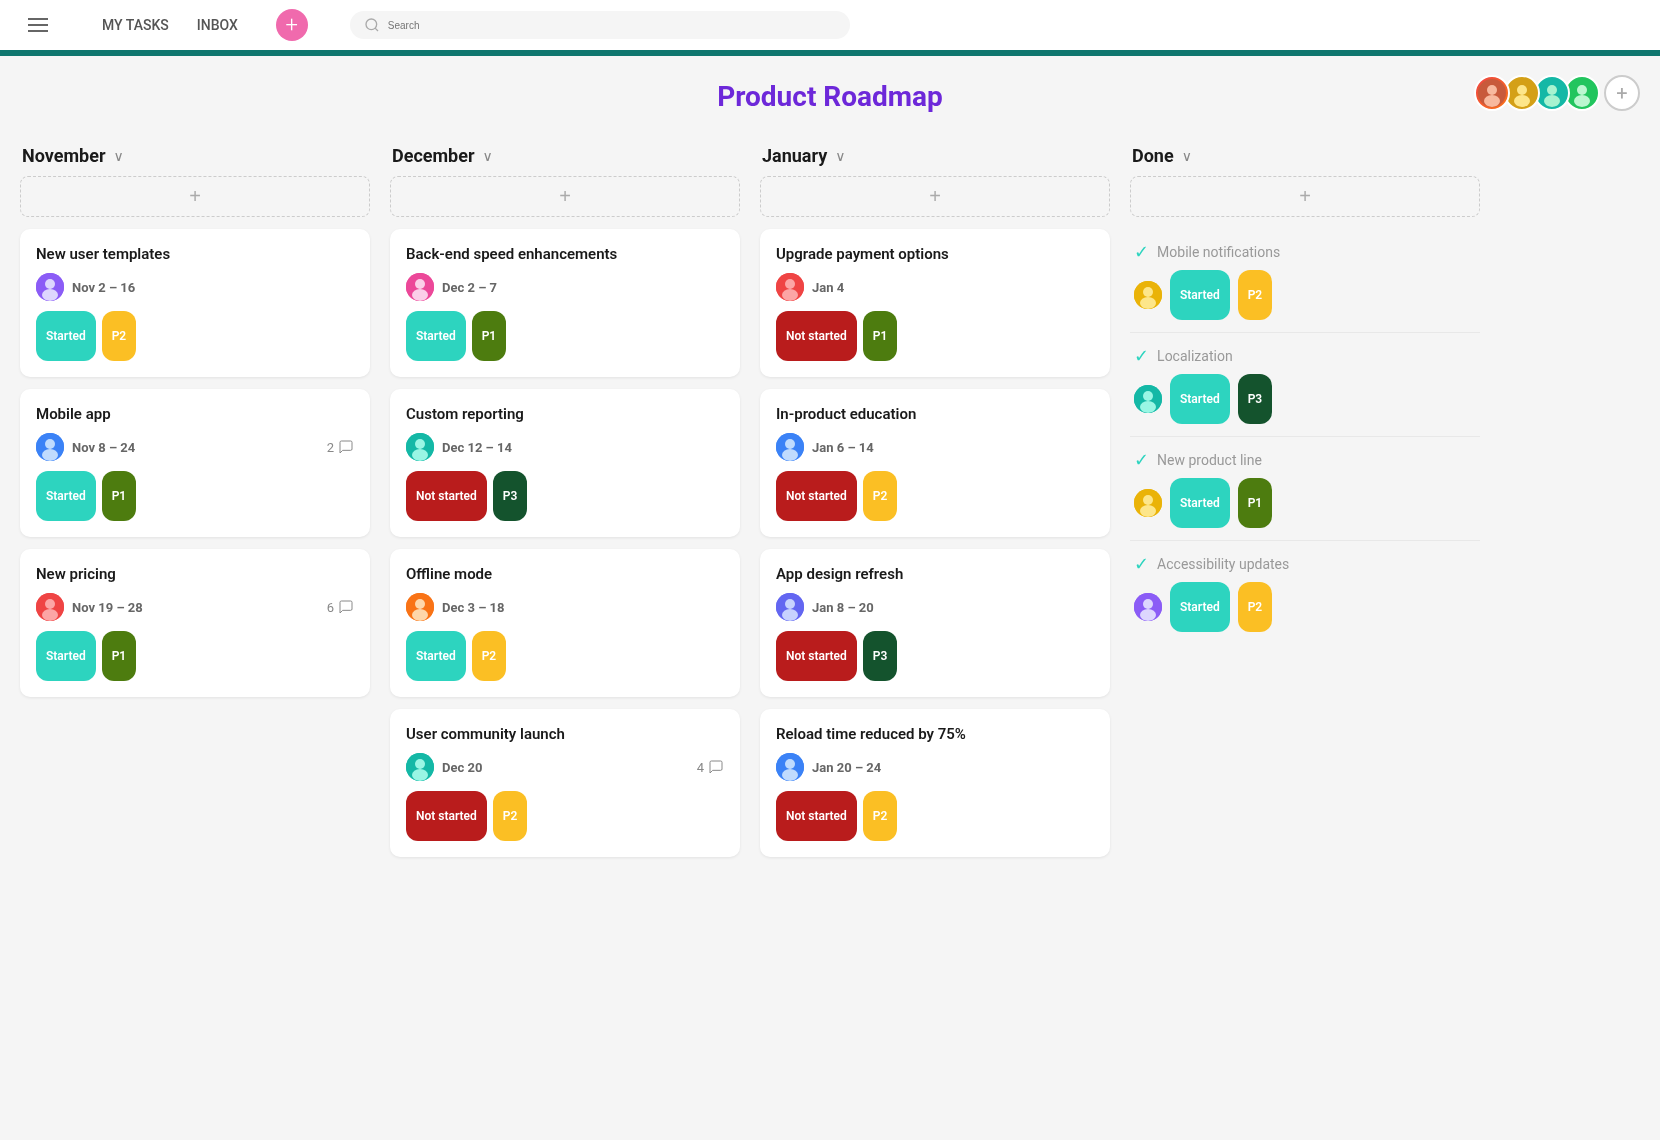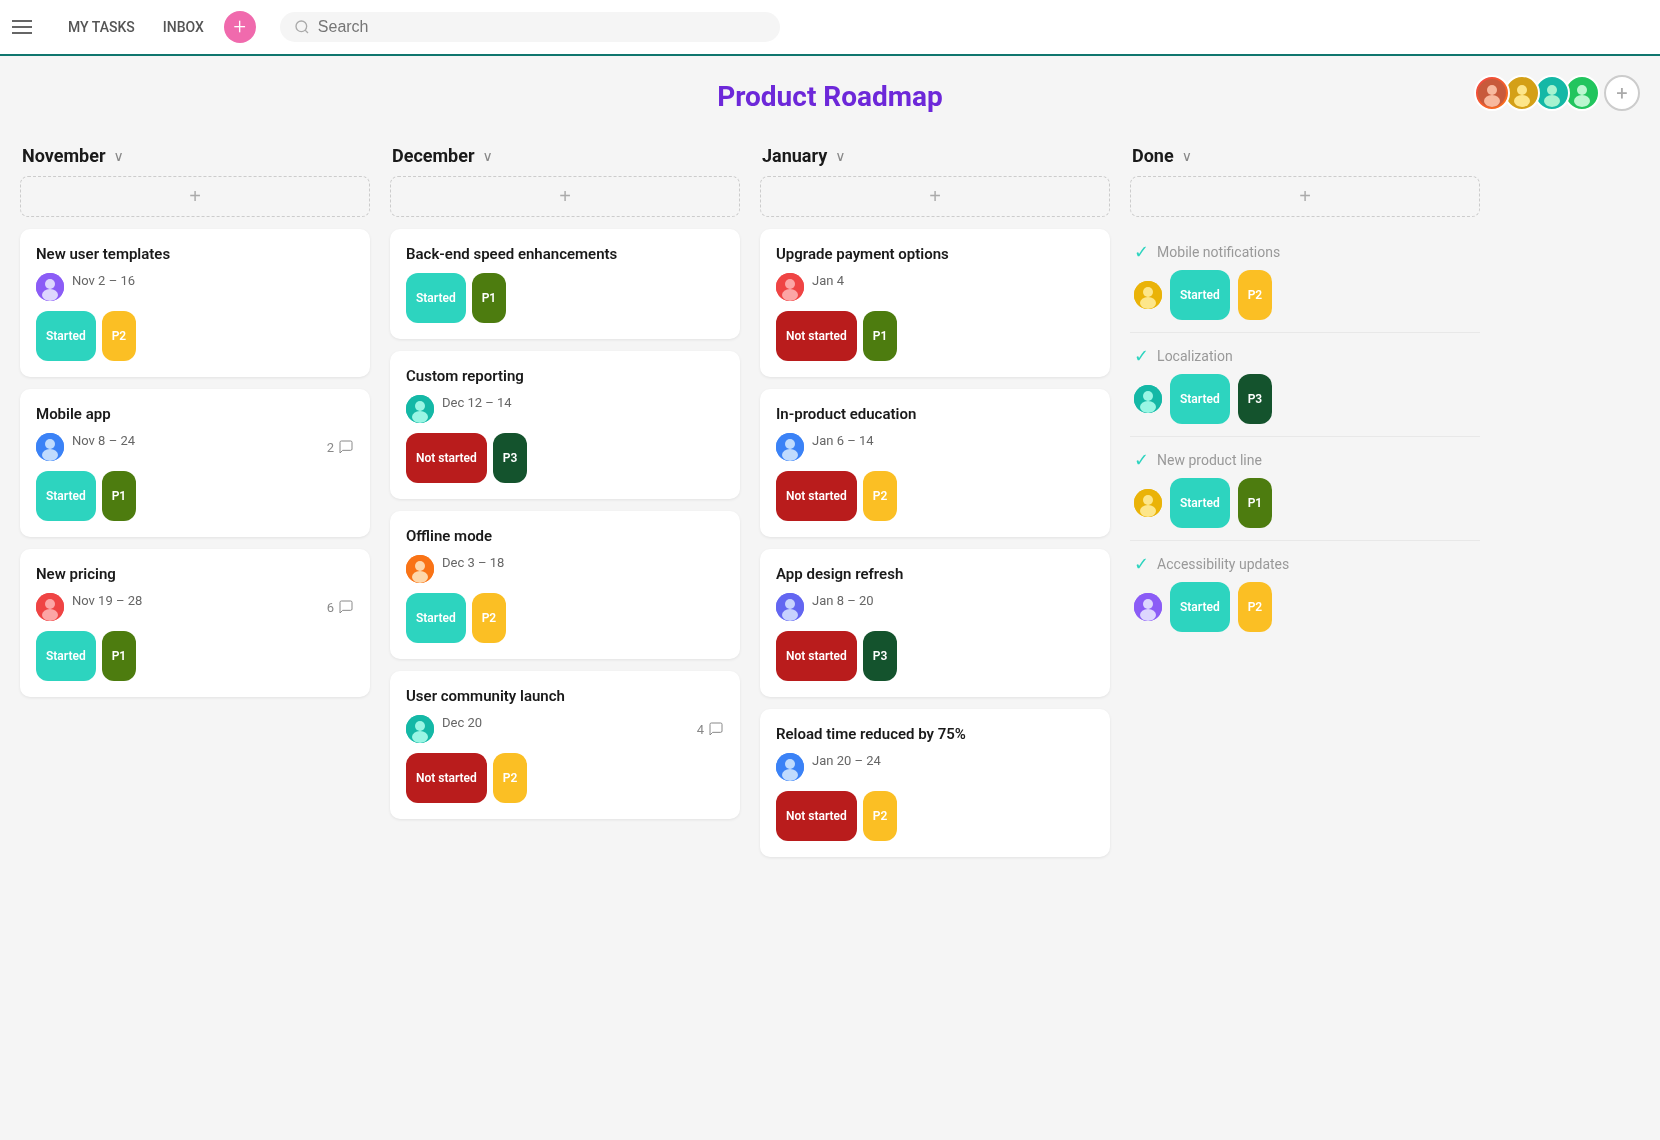--- a/index.html
+++ b/index.html
@@ -1,38 +1,38 @@
 <!DOCTYPE html>
 <html><head>
   <meta charset="utf-8">
   <style>
     * { box-sizing: border-box; margin: 0; padding: 0; }
     body { font-family: -apple-system, BlinkMacSystemFont, 'Segoe UI', Roboto, sans-serif; background: #f5f5f5; color: #1a1a1a; }
 
     
     .top-nav {
-      display: flex; align-items: center; background: #fff; border-bottom: 2px solid #0f766e;
-      padding: 0 4px; height: 56px; position: relative;
+      display: flex; align-items: center; background: #fff; border-bottom: 6px solid #0f766e;
+      padding: 0 20px; height: 56px; position: relative; gap: 18px;
     }
     .nav-hamburger { display: flex; flex-direction: column; gap: 4px; cursor: pointer; padding: 8px; margin-right: 16px; }
     .nav-hamburger span { width: 20px; height: 2px; background: #666; display: block; }
     .nav-links { display: flex; gap: 4px; }
     .nav-link { padding: 6px 12px; font-size: 14px; font-weight: 500; color: #555; cursor: pointer; border-radius: 4px; }
     .nav-plus-btn {
       width: 32px; height: 32px; border-radius: 50%; background: #f06aad;
       color: #fff; font-size: 22px; display: flex; align-items: center; justify-content: center;
       cursor: pointer; margin-left: 8px; font-weight: 300; line-height: 1;
     }
     .nav-search {
       margin-left: 24px; flex: 1; max-width: 500px;
       display: flex; align-items: center; background: #f5f5f5; border-radius: 20px;
       padding: 6px 14px; gap: 8px;
     }
     .nav-search input {
-      border: none; background: transparent; outline: none; font-size: 16px; width: 100%; color: #15803d;
+      border: none; background: transparent; outline: none; font-size: 10px; width: 100%; color: #15803d;
     }
     .search-icon-svg { color: #aaa; flex-shrink: 0; }
 
     
     .page-header {
       display: flex; align-items: center; justify-content: center;
       padding: 24px 20px 16px; position: relative;
     }
     .page-title { font-size: 28px; font-weight: 700; color: #6d28d9; }
     .header-avatars {
@@ -71,21 +71,21 @@
     
     .card {
       background: #fff; border-radius: 10px; padding: 16px; margin-bottom: 12px;
       box-shadow: 0 1px 3px rgba(0,0,0,0.08);
     }
     .card-title { font-size: 15px; font-weight: 600; color: #1a1a1a; margin-bottom: 10px; }
     .card-meta {
       display: flex; align-items: center; gap: 8px; margin-bottom: 10px;
       justify-content: space-between;
     }
-    .card-meta-left { display: flex; gap: 8px; }
+    .card-meta-left { display: flex; align-items: center; gap: 8px; font-weight: bold; }
     .card-date { font-size: 13px; color: #666; }
     .card-comment { display: flex; align-items: center; gap: 4px; font-size: 13px; color: #888; }
     .card-tags { display: flex; align-items: center; gap: 6px; }
     .tag {
       padding: 18px 10px; border-radius: 12px; font-size: 12px; font-weight: 600;
       display: inline-flex; align-items: center;
     }
     .tag-started { background: #2dd4bf; color: #fff; }
     .tag-not-started { background: #b91c1c; color: #fff; }
     .tag-p1 { background: #4d7c0f; color: #fff; }
@@ -258,20 +258,33 @@
       </div>
       </div>
       <div class="column">
         <div class="column-header">
     <span class="column-title">December</span>
     <span class="column-chevron">∨</span>
   </div>
         <button class="add-card-btn">+</button>
         <div class="card">
         <div class="card-title">Back-end speed enhancements</div>
+        <div class="card-meta">
+          <div class="card-meta-left">
+            <div class="card-avatar av-pink">
+                <svg width="28" height="28" viewBox="0 0 28 28" style="border-radius:50%;overflow:hidden;">
+                  <rect width="28" height="28" fill="#ec4899"></rect>
+                  <circle cx="14" cy="11" r="5" fill="#fbcfe8"></circle>
+                  <ellipse cx="14" cy="22" rx="8" ry="6" fill="#fbcfe8"></ellipse>
+                </svg>
+              </div>
+            <span class="card-date">Dec 2 – 7</span>
+          </div>
+
+        </div>
         <div class="card-tags">
           <span class="tag tag-started">Started</span>
           <span class="tag tag-p1">P1</span>
         </div>
       </div>
         <div class="card">
         <div class="card-title">Custom reporting</div>
         <div class="card-meta">
           <div class="card-meta-left">
             <div class="card-avatar av-teal">

